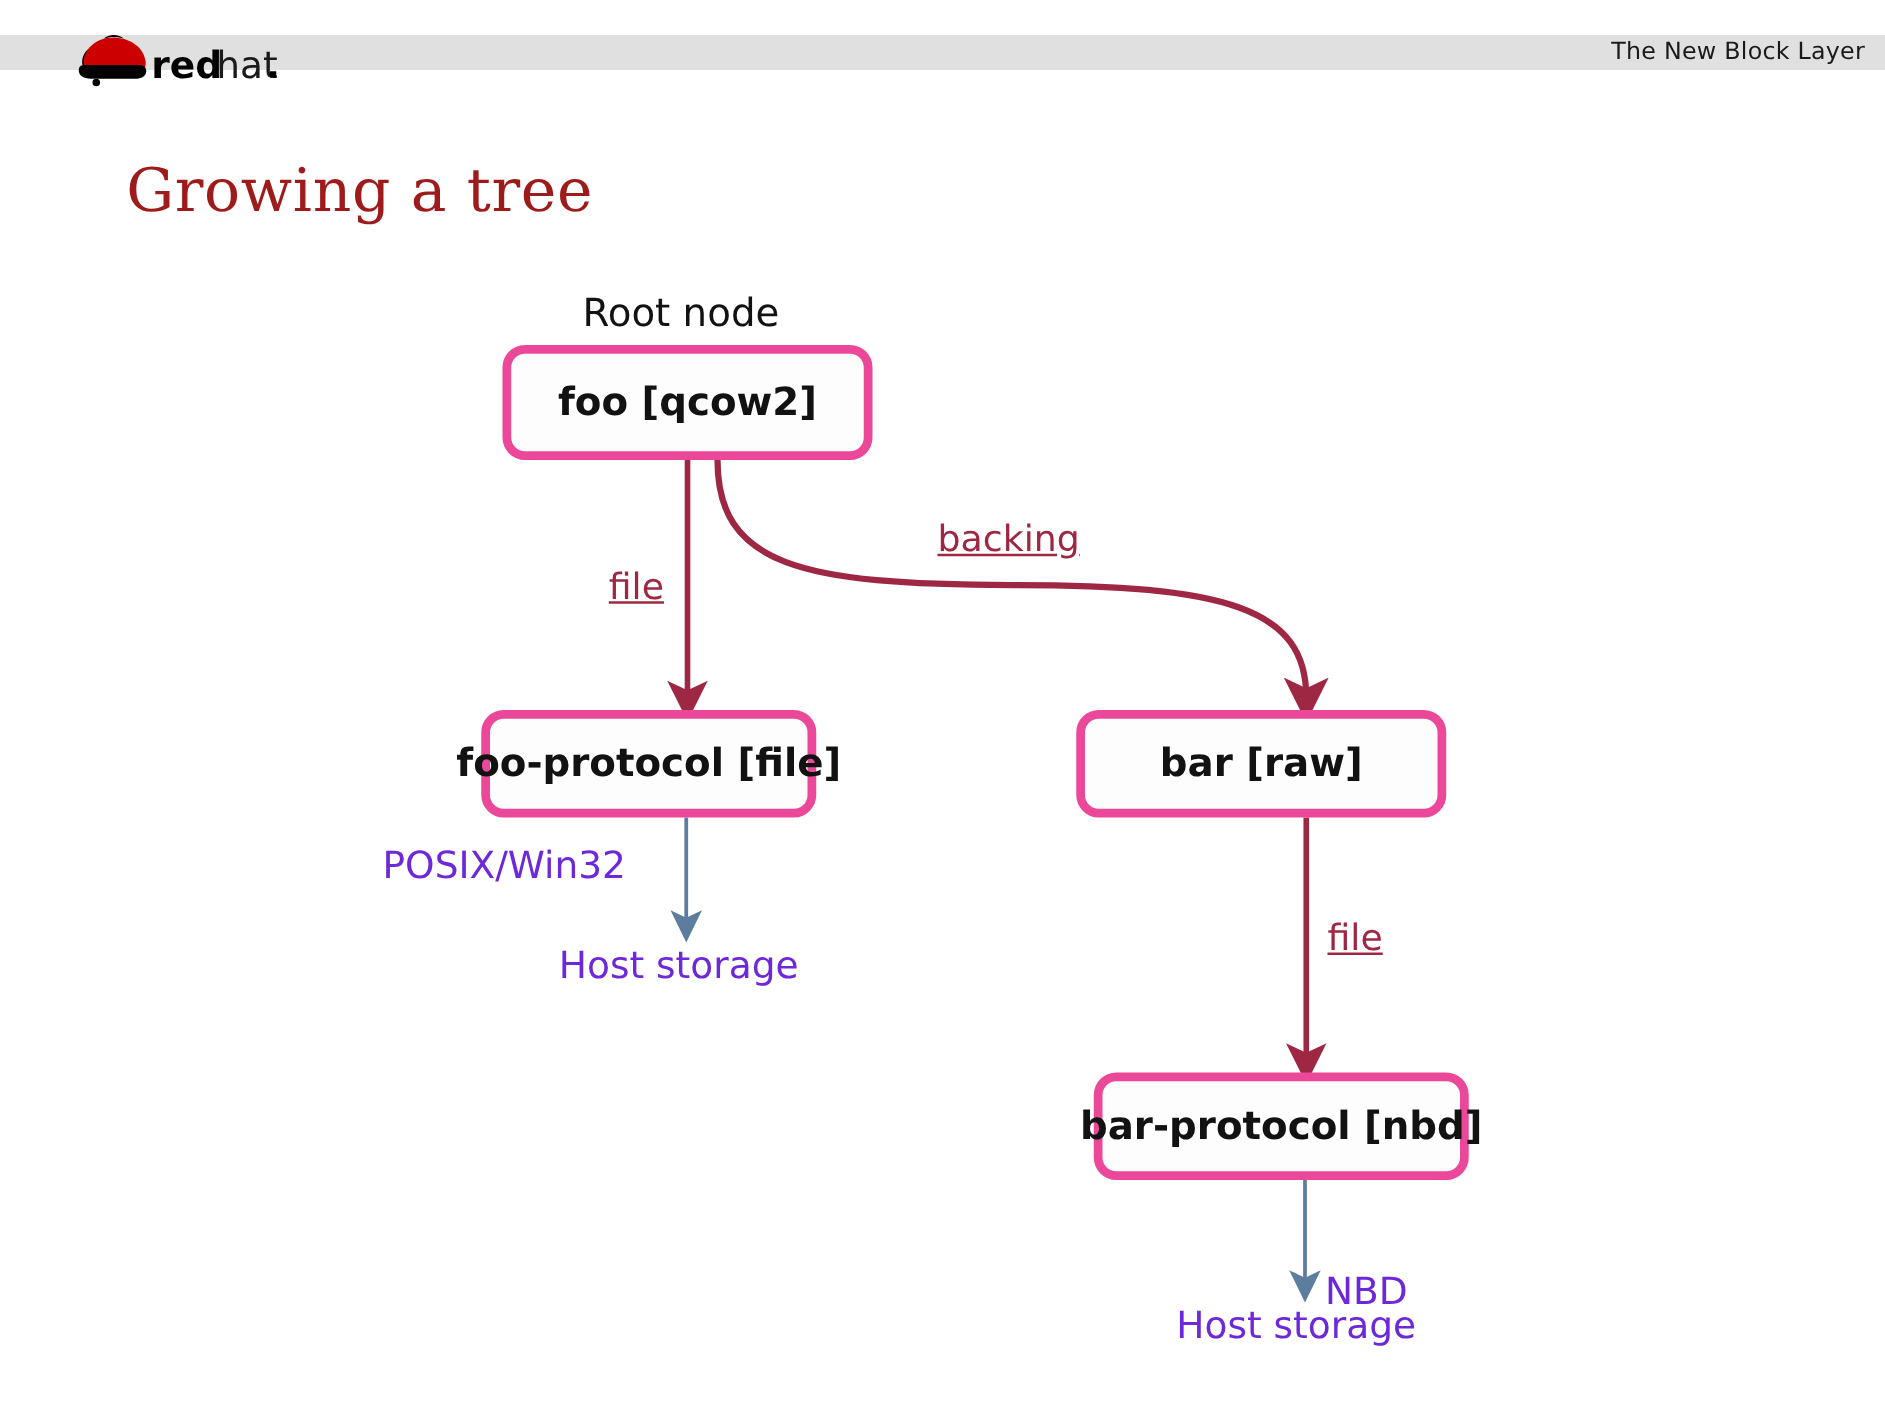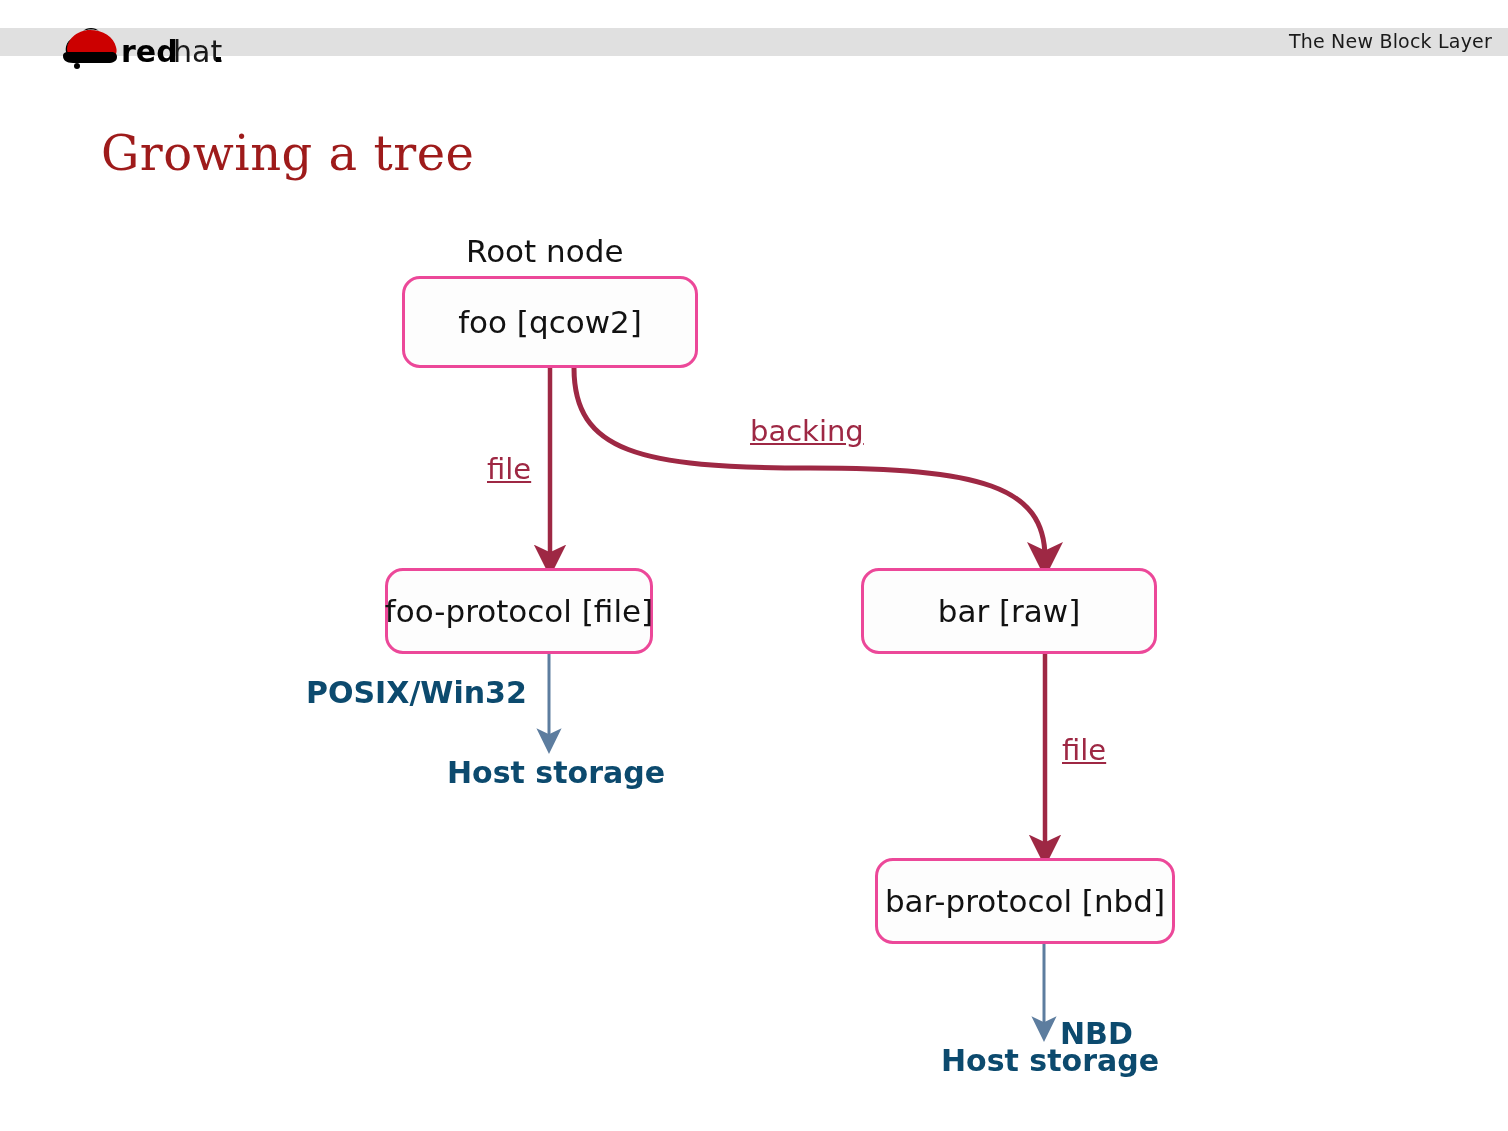--- a/index.html
+++ b/index.html
@@ -68,30 +68,31 @@
   }
   .diagram svg {
     position: absolute;
     left: 0; top: 0;
   }
 
   
   .node {
     position: absolute;
     box-sizing: border-box;
-    border: 3px solid #ec4899;
+    border: 7px solid #ec4899;
     border-radius: 18px;
     background: #fdfdfd;
     display: flex;
     align-items: center;
     justify-content: center;
     color: #121212;
     font-size: 31px;
     font-family: "DejaVu Sans", sans-serif;
     white-space: nowrap;
+    font-weight: bold;
   }
   #node-foo          { left: 402px; top: 276px; width: 296px;  height: 92px;  }
   #node-foo-protocol { left: 385px; top: 568px; width: 268px;  height: 86px;  }
   #node-bar          { left: 861px; top: 568px; width: 296px;  height: 86px;  }
   #node-bar-protocol { left: 875px; top: 858px; width: 300px;  height: 86px;  }
 
   
   .label {
     position: absolute;
     white-space: nowrap;
@@ -105,23 +106,22 @@
   .edge-label {
     color: #9e2844;
     font-size: 29px;
     text-decoration: underline;
   }
   #edge-label-file-left   { left: 487px; top: 452px; }
   #edge-label-backing     { left: 750px; top: 414px; }
   #edge-label-file-right  { left: 1062px; top: 733px; }
 
   .sink-label {
-    color: #0c4a6e;
+    color: #6d28d9;
     font-size: 30px;
-    font-weight: bold;
   }
   #edge-label-posix { left: 306px; top: 675px; }
   #edge-label-nbd   { left: 1060px; top: 1016px; }
   #sink-host-left   { left: 447px; top: 755px; }
   #sink-host-right  { left: 941px; top: 1043px; }
 </style>
 </head>
 <body>
 
 <div class="topbar">

